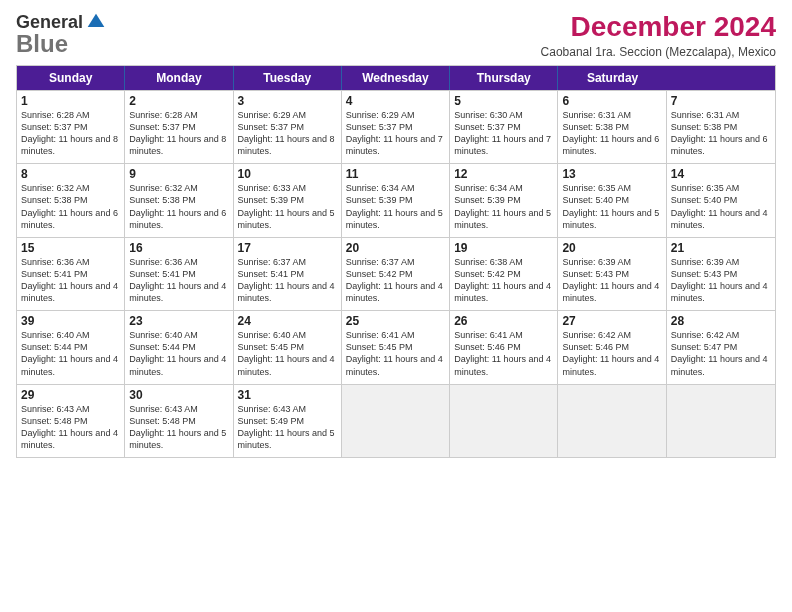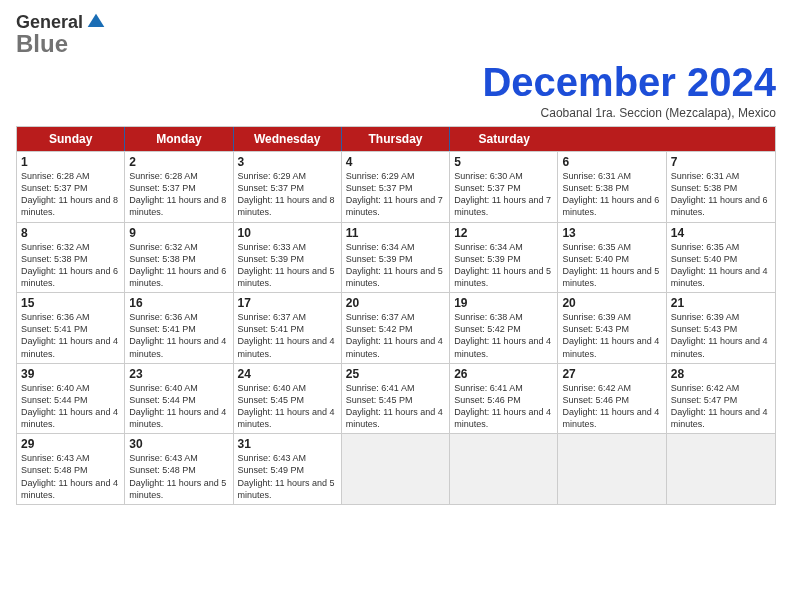--- a/index.html
+++ b/index.html
@@ -45,41 +45,40 @@
     }
     .logo-icon {
       width: 20px;
       height: 20px;
       margin-left: 3px;
     }
     .title-section {
       text-align: right;
     }
     .month-title {
-      font-size: 40px;
-      font-weight: bold;
-      color: #1d4ed8;
+      font-size: 28px;
+      font-weight: bold;
+      color: #be185d;
       line-height: 1.1;
-      margin-top: 48px;
     }
     .location-title {
       font-size: 12px;
       color: #444;
       margin-top: 2px;
     }
     .calendar {
       flex: 1;
       display: flex;
       flex-direction: column;
       border: 1px solid #ccc;
     }
     .cal-header {
       display: grid;
       grid-template-columns: repeat(7, 1fr);
-      background: #b91c1c;
+      background: #4c1d95;
     }
     .cal-header-cell {
       color: #fff;
       font-size: 12px;
       font-weight: bold;
       text-align: center;
       padding: 5px 2px;
       border-right: 1px solid #2a5da5;
     }
     .cal-header-cell:last-child {
@@ -144,20 +143,21 @@
     <div class="title-section">
       <div class="month-title">December 2024</div>
       <div class="location-title">Caobanal 1ra. Seccion (Mezcalapa), Mexico</div>
     </div>
   </div>
 
   <div class="calendar">
     <div class="cal-header">
     <div class="cal-header-cell">Sunday</div>
         <div class="cal-header-cell">Monday</div>
+        <div class="cal-header-cell">Tuesday</div>
         <div class="cal-header-cell">Wednesday</div>
         <div class="cal-header-cell">Thursday</div>
         <div class="cal-header-cell">Saturday</div>
       </div>
     <div class="cal-body">
     <div class="cal-row">
           <div class="cal-cell">
           <div class="day-num">1</div>
           <div class="cell-line">Sunrise: 6:28 AM</div>
           <div class="cell-line">Sunset: 5:37 PM</div>

